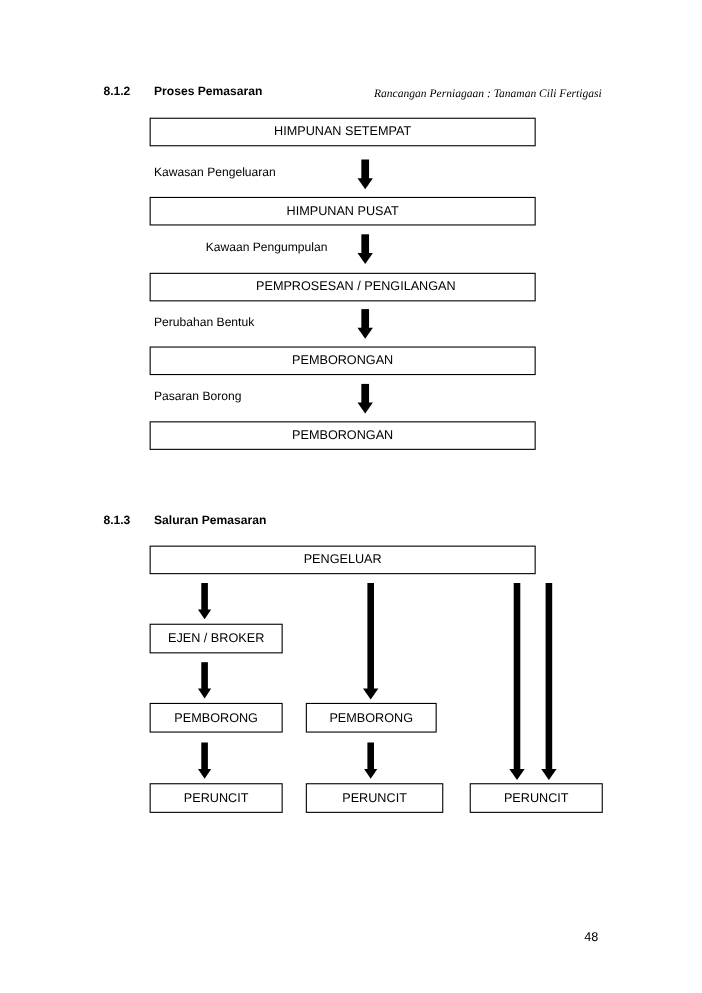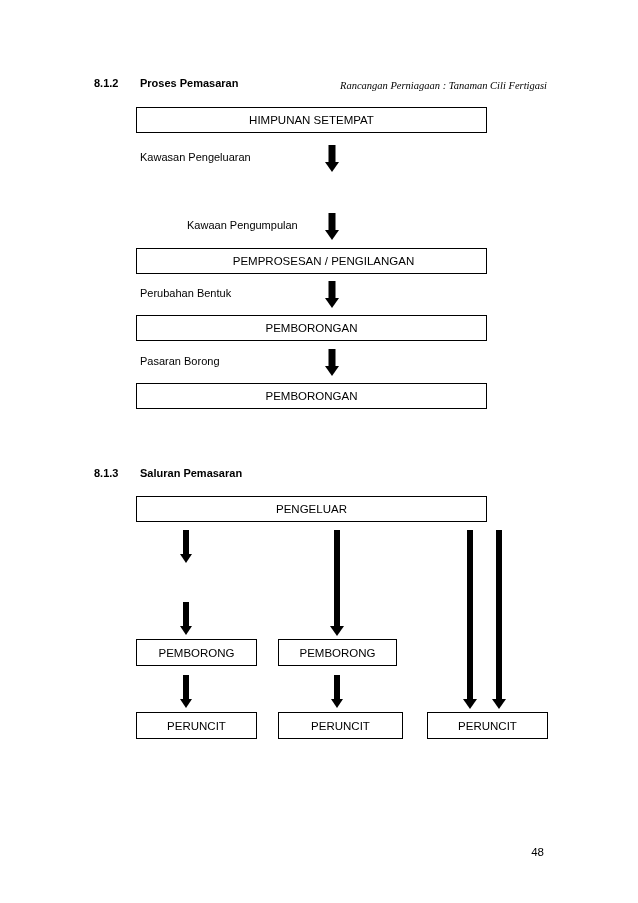--- a/index.html
+++ b/index.html
@@ -112,20 +112,21 @@
   </div>
 
   <div class="box wide-box" style="top:107px;">HIMPUNAN SETEMPAT</div>
 
   <div class="caption" style="left:140px; top:151px;">Kawasan Pengeluaran</div>
   <div class="arrow" style="left:332px; top:145px; height:28px;">
     <div class="shaft" style="width:7px; height:18px;"></div>
     <div class="head" style="top:17px;"></div>
   </div>
 
+  <div class="box wide-box" style="top:179px;">HIMPUNAN PUSAT</div>
 
   <div class="caption" style="left:140px; top:219px;padding-left:47px;">Kawaan Pengumpulan</div>
   <div class="arrow" style="left:332px; top:213px; height:28px;">
     <div class="shaft" style="width:7px; height:18px;"></div>
     <div class="head" style="top:17px;"></div>
   </div>
 
   <div class="box wide-box" style="top:248px;padding-left:24px;">PEMPROSESAN / PENGILANGAN</div>
 
   <div class="caption" style="left:140px; top:287px;">Perubahan Bentuk</div>
@@ -147,20 +148,21 @@
   <div class="section-head" id="sec-813">
     <span class="num">8.1.3</span><span>Saluran Pemasaran</span>
   </div>
 
   <div class="box wide-box" style="top:496px;">PENGELUAR</div>
 
   <div class="arrow thin" style="left:186px; top:530px; height:34px;">
     <div class="shaft" style="width:6px; height:25px;"></div>
     <div class="head" style="top:24px;"></div>
   </div>
+  <div class="box" style="left:136px; top:567px; width:121px; height:27px;">EJEN / BROKER</div>
 
   <div class="arrow thin" style="left:186px; top:602px; height:34px;">
     <div class="shaft" style="width:6px; height:25px;"></div>
     <div class="head" style="top:24px;"></div>
   </div>
   <div class="box" style="left:136px; top:639px; width:121px; height:27px;">PEMBORONG</div>
 
   <div class="arrow thin" style="left:186px; top:675px; height:34px;">
     <div class="shaft" style="width:6px; height:25px;"></div>
     <div class="head" style="top:24px;"></div>

